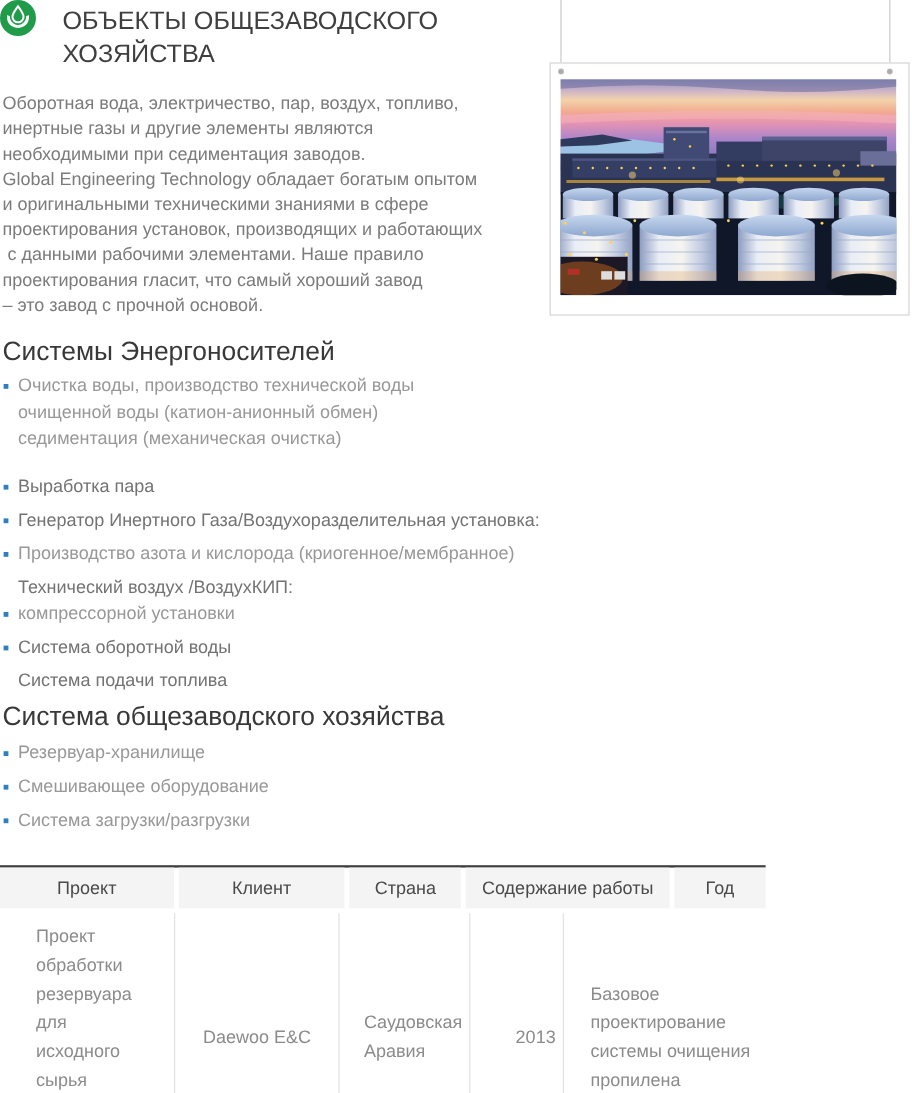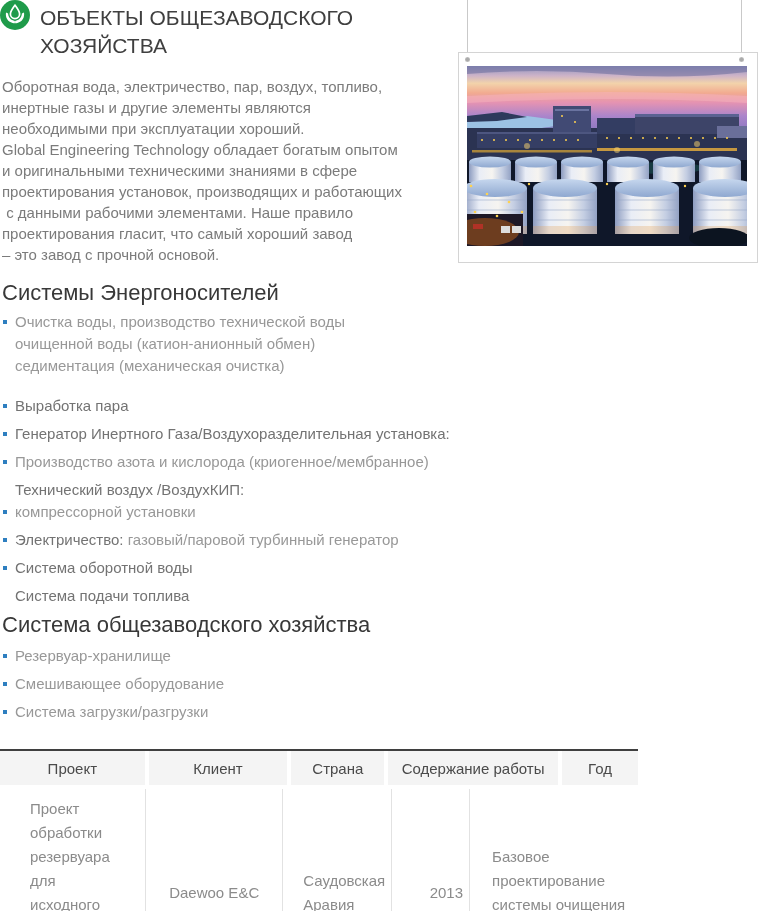--- a/index.html
+++ b/index.html
@@ -3,21 +3,21 @@
 <meta charset="utf-8">
 <style>
   * { margin:0; padding:0; box-sizing:border-box; }
   html,body { width:760px; height:911px; background:#fff; overflow:hidden;
               font-family:"Liberation Sans", sans-serif; }
   .page { position:relative; width:760px; height:911px; }
 
   
   .header { position:relative; padding:4px 0 0 2px; min-height:62px; }
   .badge { position:absolute; left:0; top:0; width:30px; height:30px; }
-  .page-title { margin-left:38px; width:380px; font-size:21px; line-height:28px;
+  .page-title { margin-left:50px; width:380px; font-size:21px; line-height:28px;
                 color:#3f3f3f; font-weight:400; }
 
   
   .content { width:460px; padding-left:2px; }
   .intro { margin-top:14px; }
   .intro-line { font-size:15px; line-height:21px; color:#7b7b7b; white-space:pre; }
 
   .section-heading { font-size:22px; line-height:24px; color:#383838; font-weight:400; }
   .sh-1 { margin-top:16px; }
   .sh-2 { margin-top:4px; }
@@ -208,21 +208,21 @@
       <path d="M6 12.5 C5.2 17.5 7.6 21.6 12.6 23 C13.4 23.2 14.2 23.3 14.9 23.3 L14.9 20.9 C11 20.6 8.3 17.6 8.1 13.6 Z" fill="#fff"></path>
       <path d="M24 12.5 C24.8 17.5 22.4 21.6 17.4 23 C16.6 23.2 15.8 23.3 15.1 23.3 L15.1 20.9 C19 20.6 21.7 17.6 21.9 13.6 Z" fill="#fff"></path>
     </svg>
     <h1 class="page-title">ОБЪЕКТЫ ОБЩЕЗАВОДСКОГО ХОЗЯЙСТВА</h1>
   </div>
 
   <div class="content">
     <div class="intro" id="intro">
         <div class="intro-line">Оборотная вода, электричество, пар, воздух, топливо,</div>
         <div class="intro-line">инертные газы и другие элементы являются</div>
-        <div class="intro-line">необходимыми при эксплуатации хороший.</div>
+        <div class="intro-line">необходимыми при седиментация заводов.</div>
         <div class="intro-line">Global Engineering Technology обладает богатым опытом</div>
         <div class="intro-line">и оригинальными техническими знаниями в сфере</div>
         <div class="intro-line">проектирования установок, производящих и работающих</div>
         <div class="intro-line"> с данными рабочими элементами. Наше правило</div>
         <div class="intro-line">проектирования гласит, что самый хороший завод</div>
         <div class="intro-line">– это завод с прочной основой.</div>
       </div>
 
     <h2 class="section-heading sh-1">Системы Энергоносителей</h2>
     <div class="list">
@@ -236,23 +236,20 @@
         </div>
         <div class="li">
           <div class="li-line"><span class="bullet"></span><span class="tone-dark">Генератор Инертного Газа/Воздухоразделительная установка:</span></div>
         </div>
         <div class="li">
           <div class="li-line"><span class="bullet"></span><span class="tone-gray">Производство азота и кислорода (криогенное/мембранное)</span></div>
         </div>
         <div class="li">
           <div class="li-line"><span class="tone-dark">Технический воздух /ВоздухКИП:</span></div>
           <div class="li-line"><span class="bullet"></span><span class="tone-gray">компрессорной установки</span></div>
-        </div>
-        <div class="li">
-          <div class="li-line"><span class="bullet"></span><span class="tone-dark">Электричество:</span><span class="tone-gray"> газовый/паровой турбинный генератор</span></div>
         </div>
         <div class="li">
           <div class="li-line"><span class="bullet"></span><span class="tone-dark">Система оборотной воды</span></div>
         </div>
         <div class="li">
           <div class="li-line"><span class="tone-dark">Система подачи топлива</span></div>
         </div>
       </div>
 
     <h2 class="section-heading sh-2">Система общезаводского хозяйства</h2>

